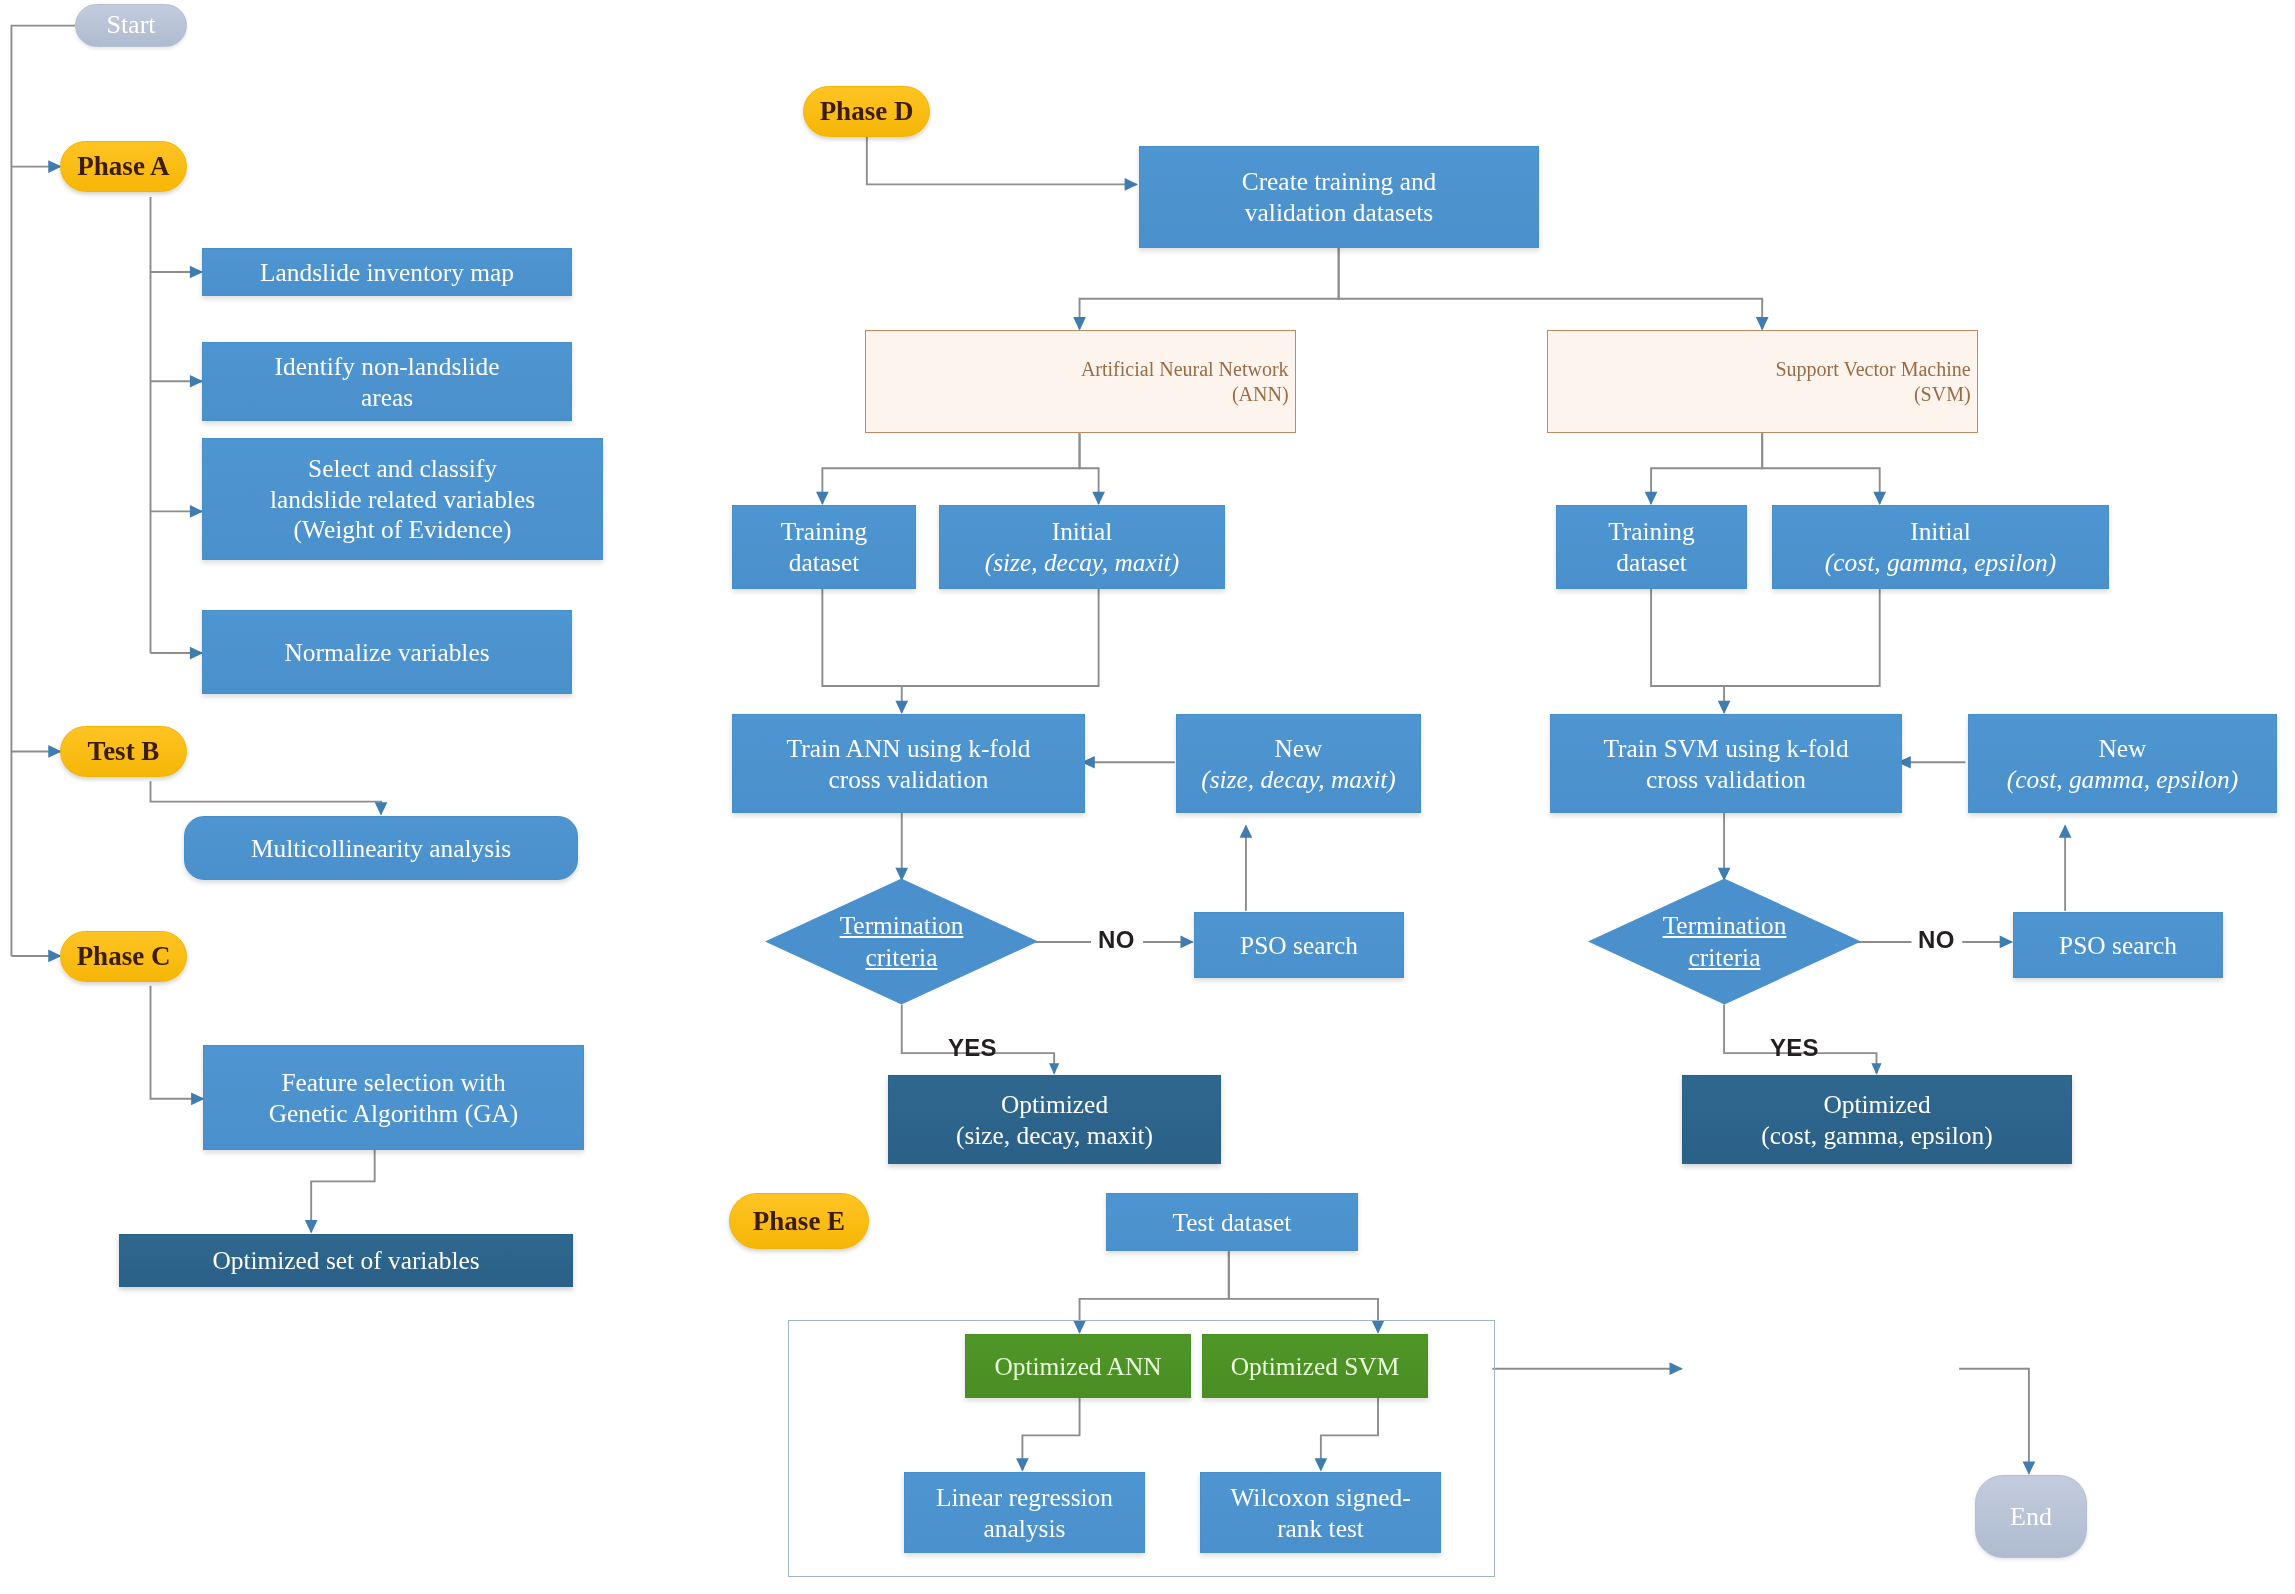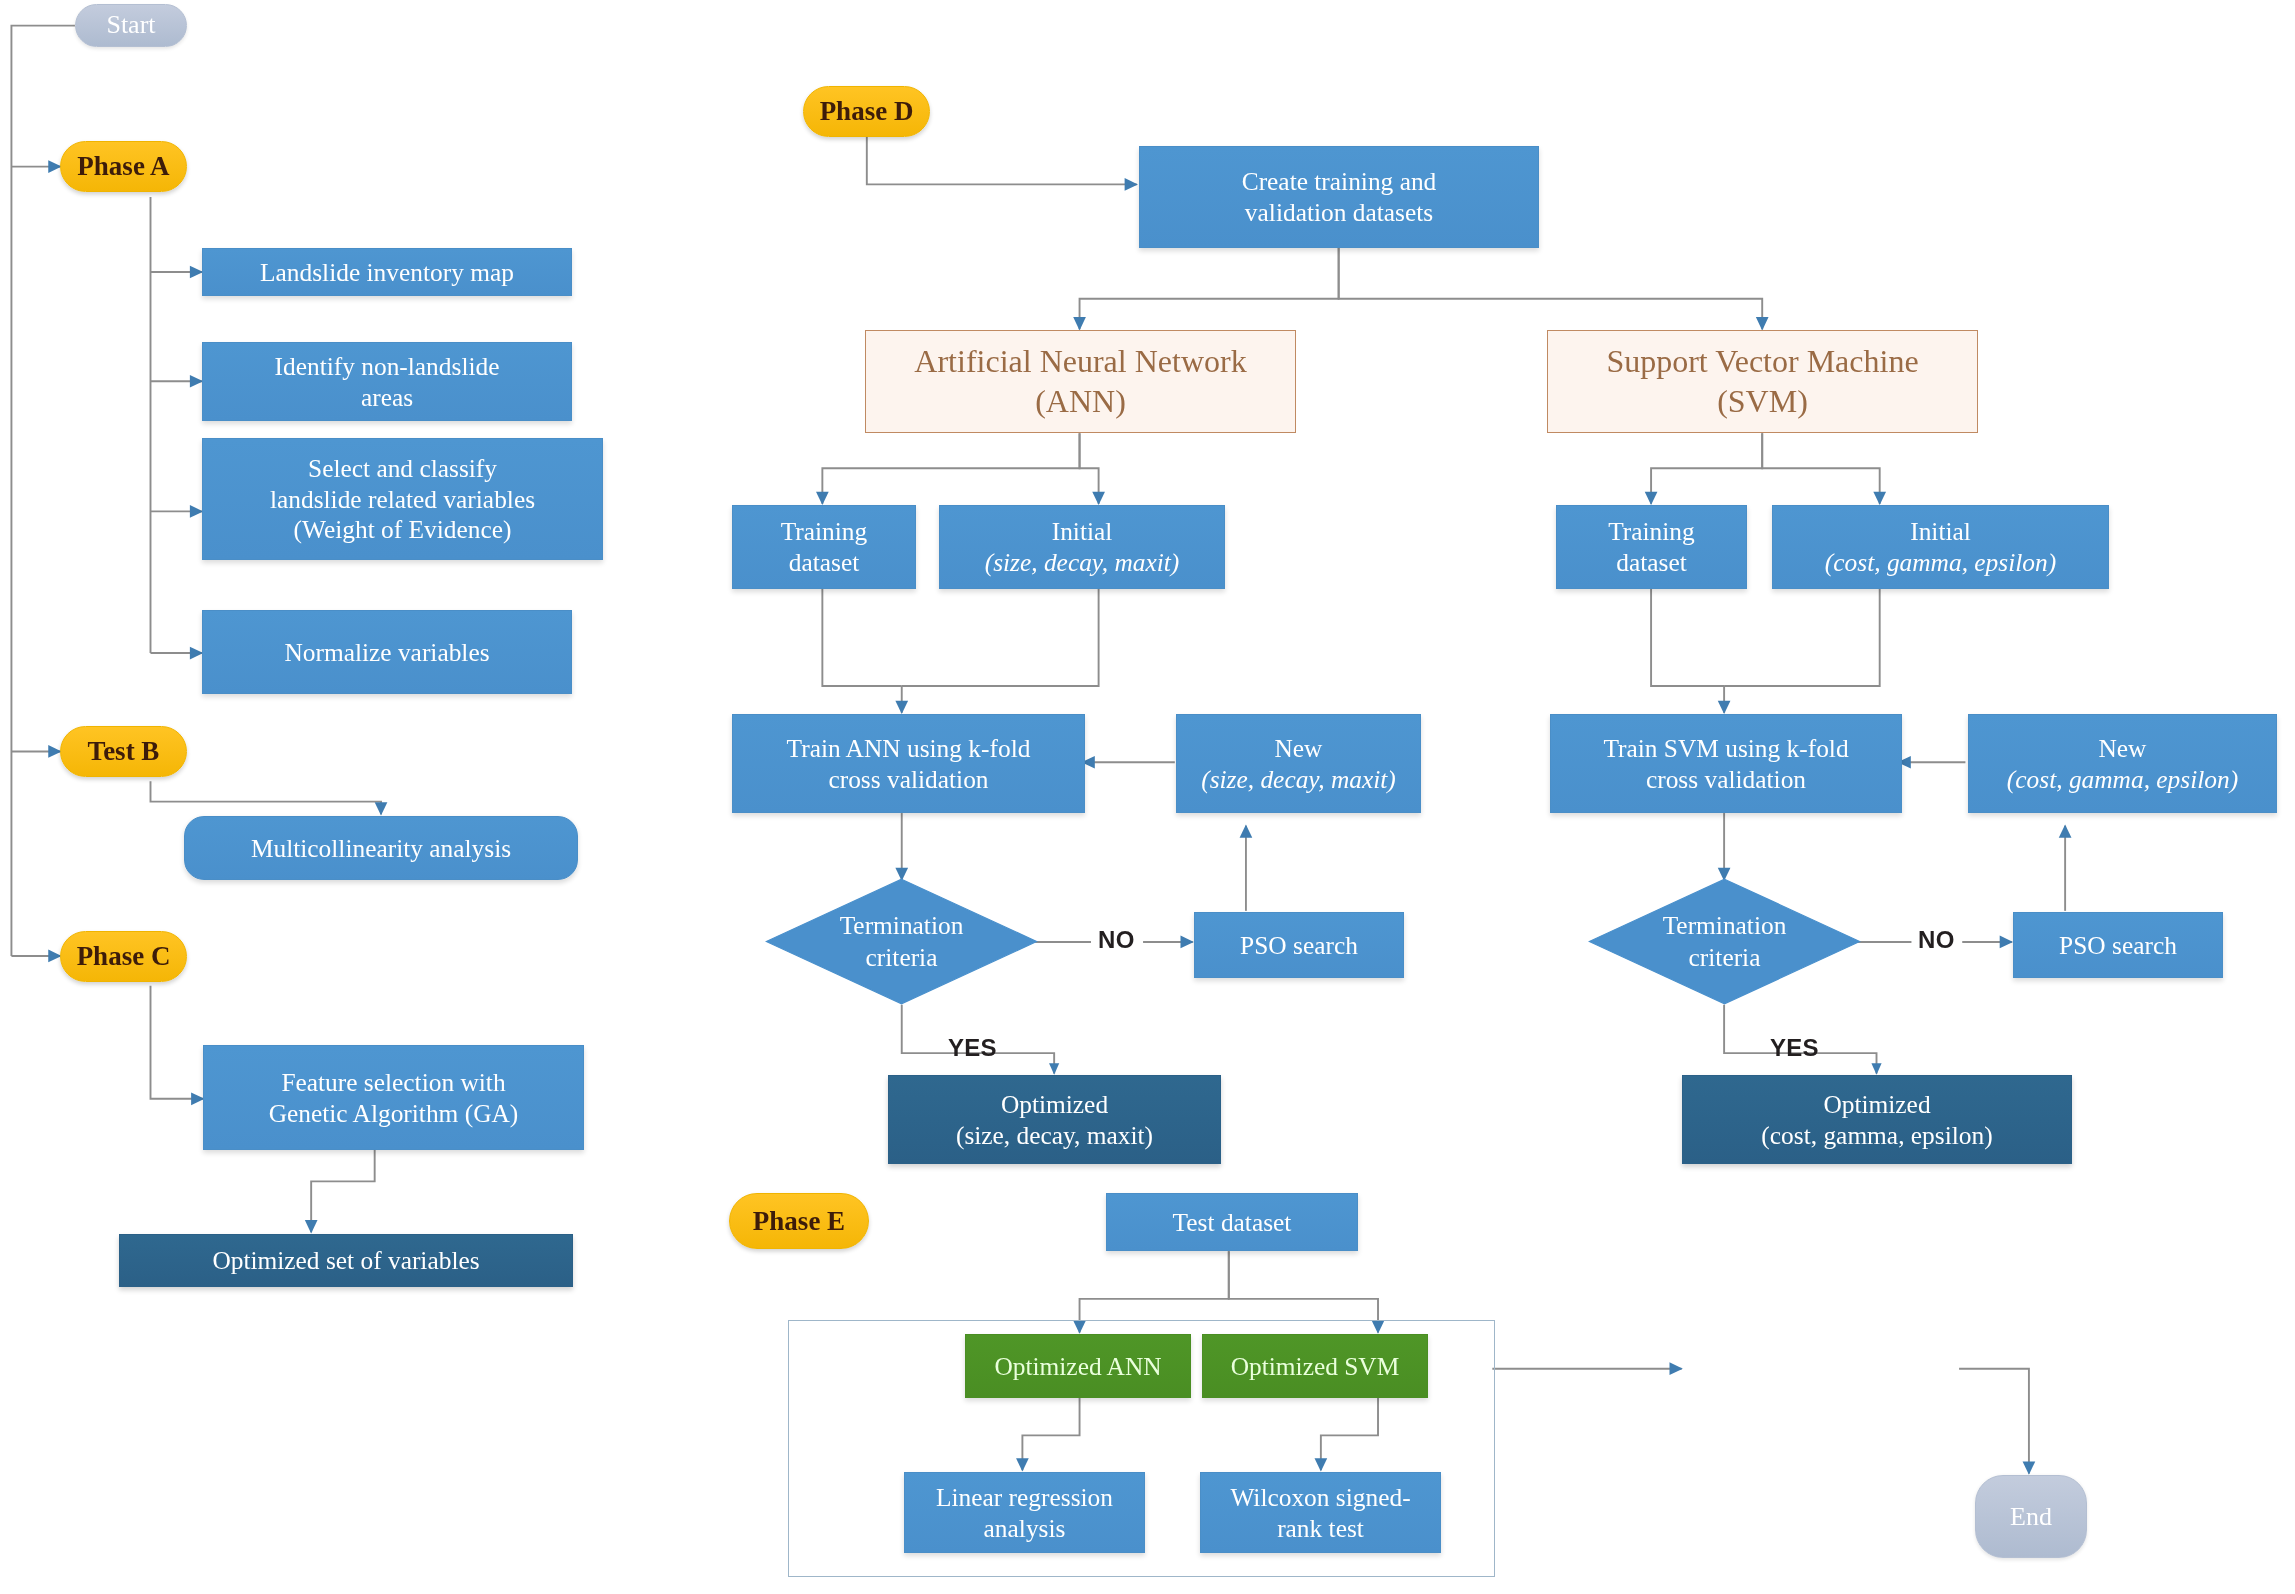--- a/index.html
+++ b/index.html
@@ -20,27 +20,27 @@
   .proc{background:linear-gradient(180deg,#4e96d1 0%,#4a90cc 100%);
        border:0.6px solid #4a8ec7;color:#ffffff;font-size:25.4px;
        box-shadow:0 2.5px 5.1px rgba(0,0,0,.14);padding:2.5px 6.4px;}
   .proc-dark{background:linear-gradient(180deg,#2f688f 0%,#2b6087 100%);
        border:0.6px solid #2b6087;color:#ffffff;font-size:25.4px;
        box-shadow:0 2.5px 5.1px rgba(0,0,0,.18);padding:2.5px 6.4px;}
   .proc-green{background:linear-gradient(180deg,#4f9627 0%,#4a8e23 100%);
        border:0.6px solid #4a8e23;color:#eaffdc;font-size:25.4px;
        box-shadow:0 2.5px 5.1px rgba(0,0,0,.14);padding:2.5px 6.4px;}
   .model{background:#fdf4ee;border:1.3px solid #c08a62;color:#9a6b45;
-       font-size:32px;padding:3.8px 6.4px;}
+       font-size:20px;padding:3.8px 6.4px;align-items:flex-end;}
   .group-box{background:transparent;border:1.3px solid #9fb6c9;}
 
   .decision{position:absolute;}
   .decision .dtext{position:absolute;left:0;top:0;width:100%;height:100%;
        display:flex;align-items:center;justify-content:center;text-align:center;
-       color:#ffffff;font-size:25.4px;line-height:1.25;z-index:3;}
+       color:#ffffff;font-size:25.4px;line-height:1.25;z-index:3;text-decoration:underline;}
 
   .edge-label{position:absolute;color:#231f20;font-weight:bold;font-size:24px;
        font-family:"Liberation Sans",sans-serif;letter-spacing:0.3px;}
 
   .ital{font-style:italic;}
   .nowrap{white-space:nowrap;}
 </style>
 </head>
 <body>
 

